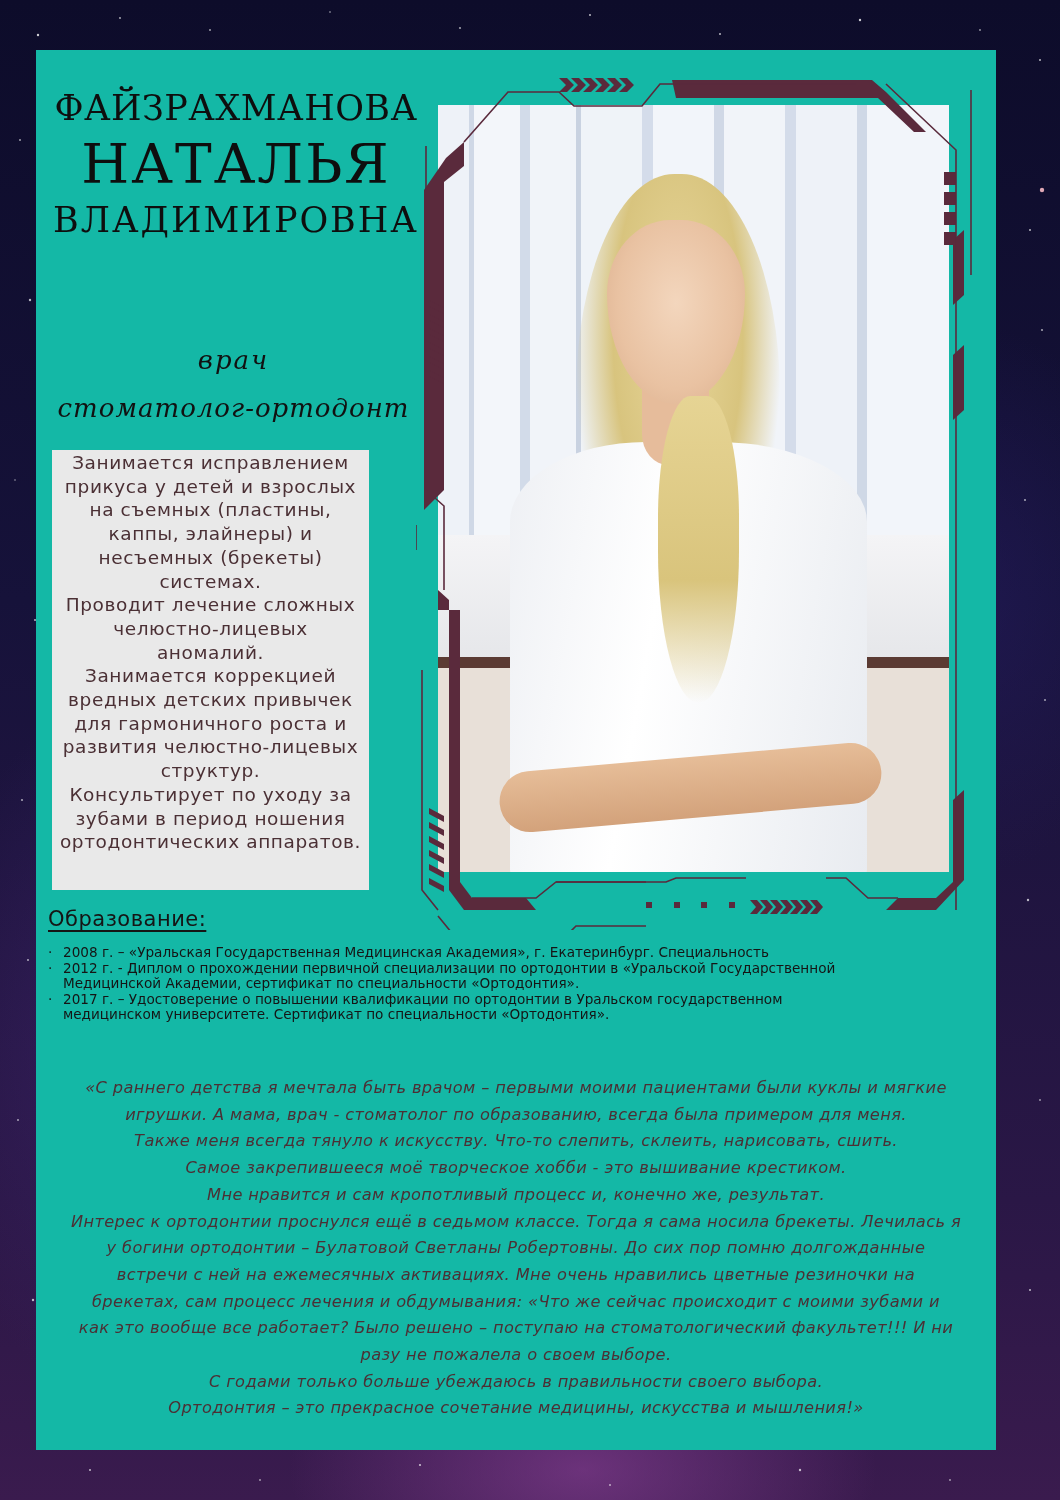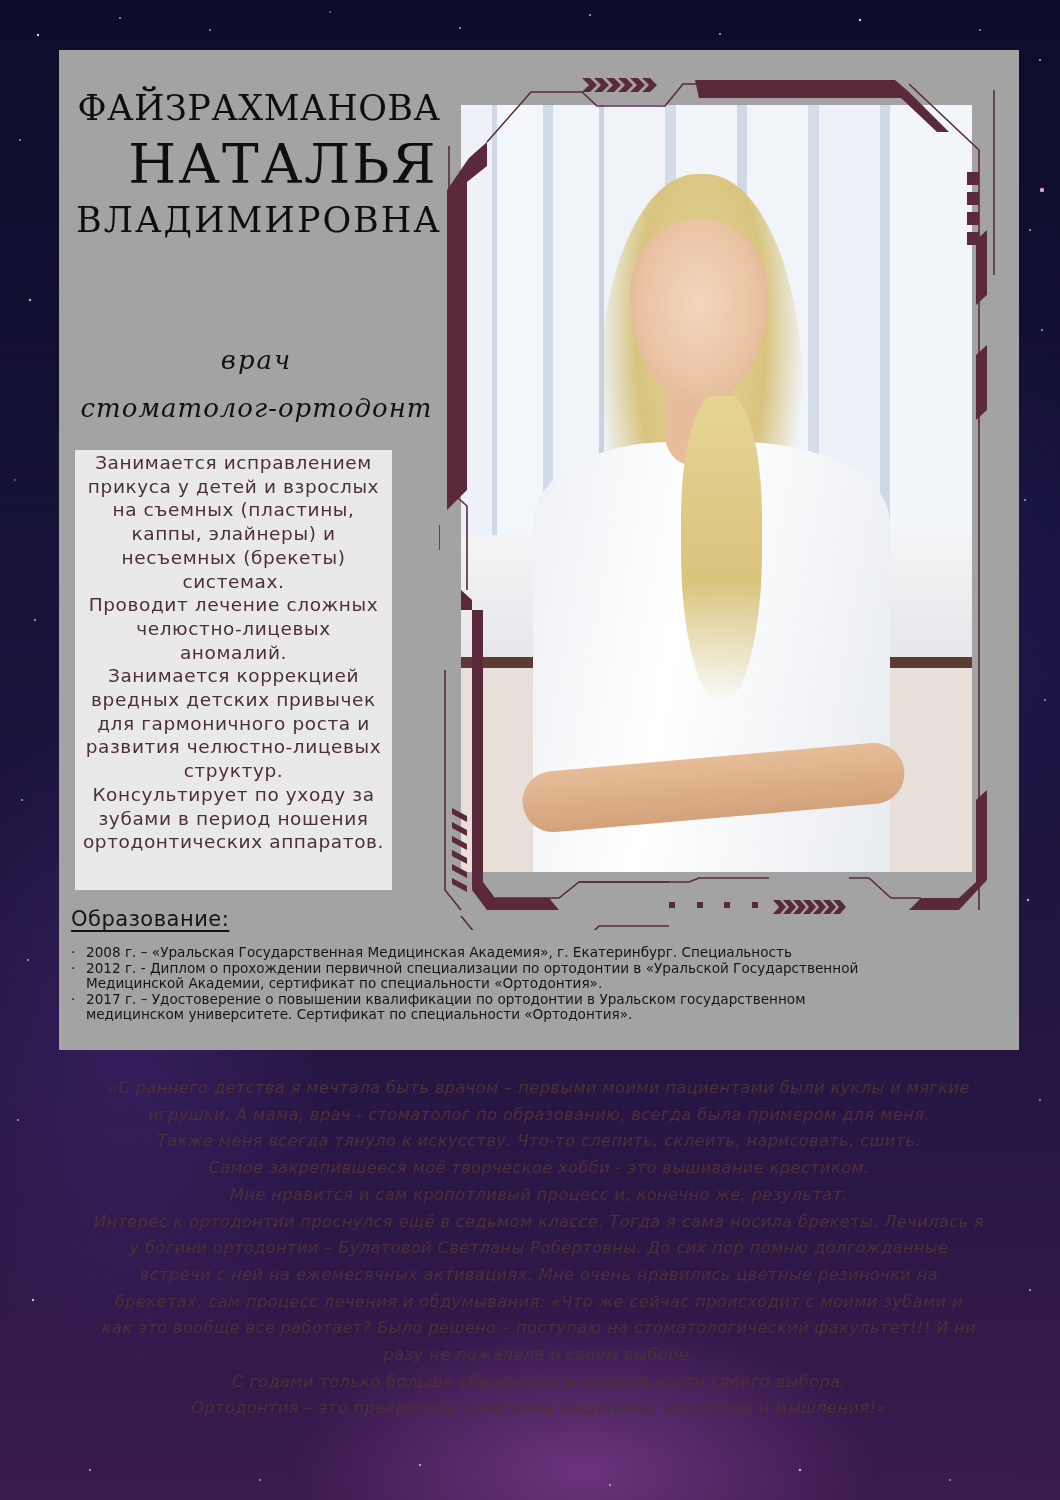--- a/index.html
+++ b/index.html
@@ -7,29 +7,29 @@
     width:1060px; height:1500px; position:relative; overflow:hidden;
     background:
       radial-gradient(ellipse 420px 220px at 55% 98%, rgba(150,70,160,0.55), rgba(0,0,0,0) 70%),
       radial-gradient(ellipse 300px 500px at 12% 70%, rgba(70,40,120,0.45), rgba(0,0,0,0) 70%),
       radial-gradient(ellipse 300px 400px at 90% 40%, rgba(40,30,100,0.5), rgba(0,0,0,0) 70%),
       linear-gradient(180deg, #0d0c2a 0%, #16123a 40%, #2a1746 80%, #3a1b4e 100%);
     font-family: "DejaVu Serif", serif;
   }
   .stars { position:absolute; inset:0; pointer-events:none; }
   .panel {
-    position:absolute; left:59px; top:50px; width:960px; height:1000px;
-    background:#a3a3a3;
+    position:absolute; left:36px; top:50px; width:960px; height:1400px;
+    background:#14b8a6;
   }
   .surname, .firstname, .patronymic {
     position:absolute; left:0; width:400px; text-align:center; color:#0e0e0e;
     font-family: "DejaVu Serif", serif; letter-spacing:1px; white-space:nowrap;
   }
   .surname { top:38px; font-size:35px; letter-spacing:0.5px; }
-  .firstname { top:82px; font-size:55px; letter-spacing:2px;padding-left:24px; }
+  .firstname { top:82px; font-size:55px; letter-spacing:2px; }
   .patronymic { top:150px; font-size:35px; letter-spacing:2px; }
   .role1 {
     position:absolute; left:0; width:395px; top:295px; text-align:center;
     font-style:italic; font-size:26px; color:#111; letter-spacing:2px;
   }
   .role2 {
     position:absolute; left:0; width:395px; top:343px; text-align:center;
     font-style:italic; font-size:26px; color:#111; letter-spacing:1px;
   }
   .about {

